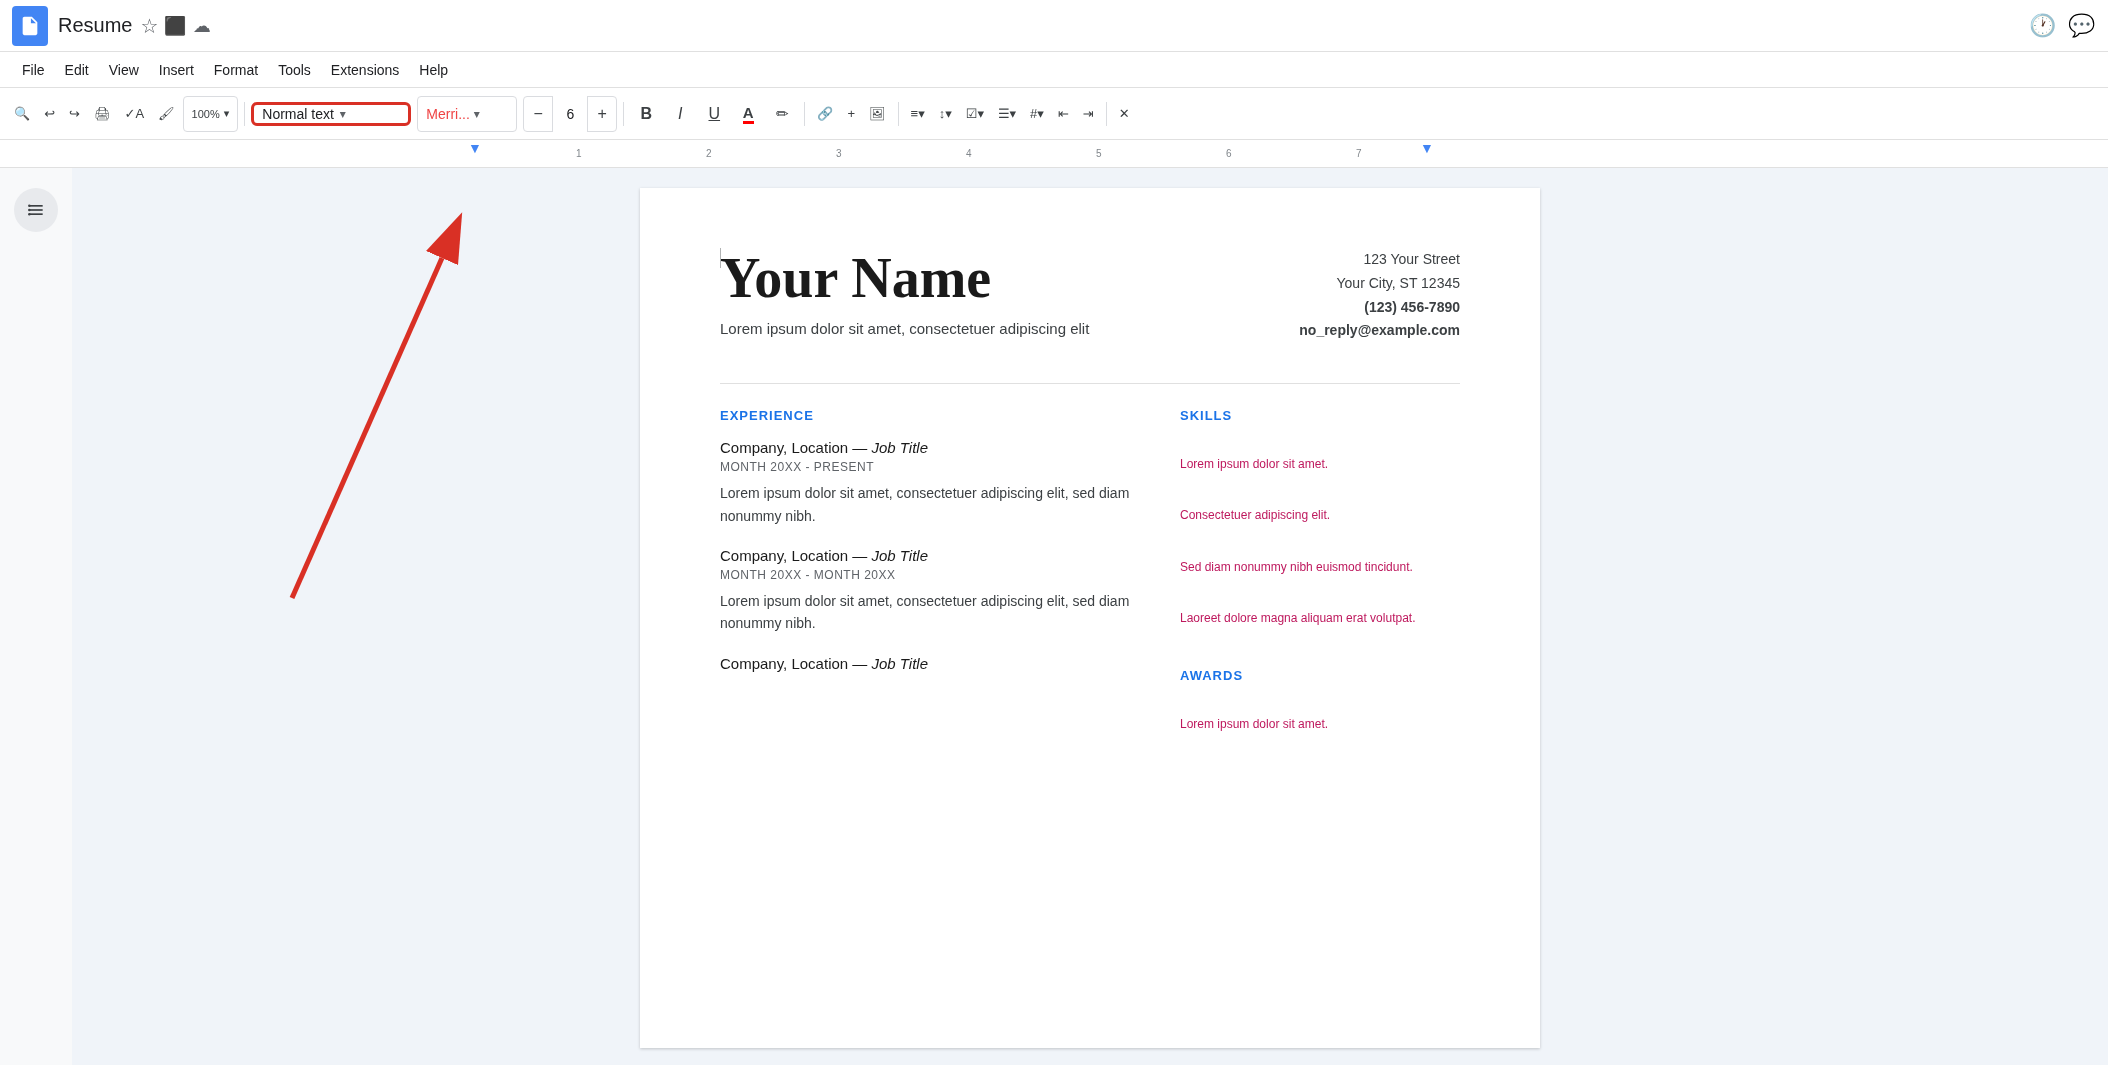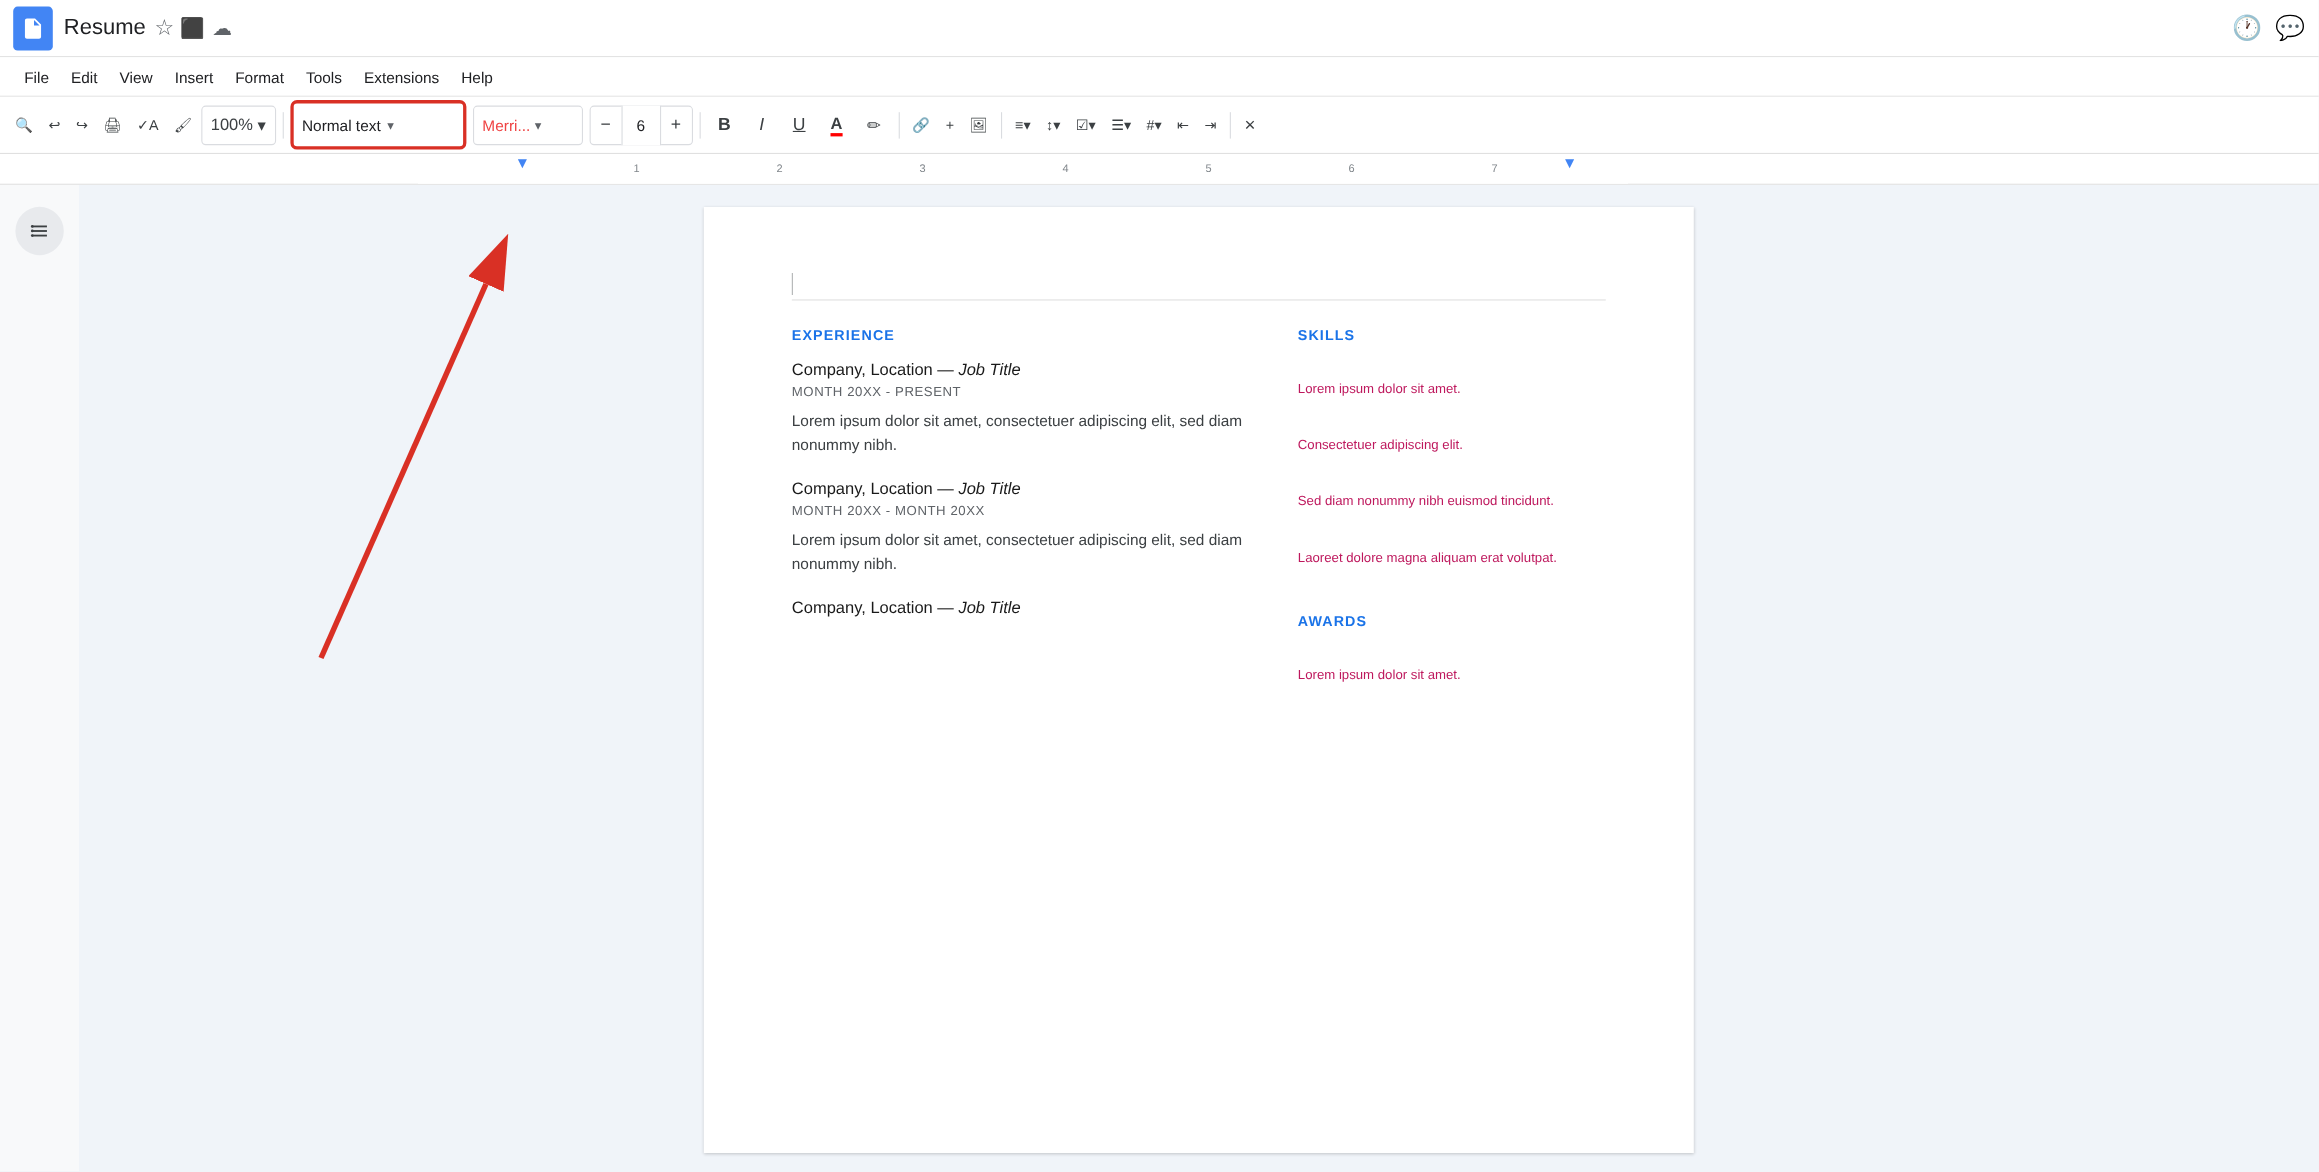--- a/index.html
+++ b/index.html
@@ -82,21 +82,21 @@
       width: 1px; height: 24px;
       background: #dadce0; margin: 0 4px;
     }
 
     
     .format-style-dropdown {
       display: flex; align-items: center;
       border: 3px solid #d93025;
       border-radius: 6px;
       padding: 2px 8px;
-      height: 45px;
+      height: 24px;
       cursor: pointer;
       background: #fff;
       min-width: 160px;
     }
     .format-style-dropdown span { font-size: 14px; color: #202124; }
     .format-style-dropdown .arrow { margin-left: 6px; font-size: 12px; color: #5f6368; }
 
     .font-dropdown {
       display: flex; align-items: center;
       border: 1px solid #dadce0;
@@ -301,21 +301,21 @@
     }
 
     
     .zoom-control {
       display: flex; align-items: center;
       border: 1px solid #dadce0;
       border-radius: 4px;
       padding: 2px 8px;
       height: 36px;
       cursor: pointer;
-      font-size: 15px;
+      font-size: 11px;
       color: #3c4043;
     }
   </style>
 </head>
 <body>
 
 <div class="title-bar">
   <div class="app-icon">
     <svg viewBox="0 0 24 24" fill="white">
       <path d="M14 2H6c-1.1 0-2 .9-2 2v16c0 1.1.9 2 2 2h12c1.1 0 2-.9 2-2V8l-6-6zm-1 7V3.5L18.5 9H13z"></path>
@@ -469,20 +469,32 @@
         </marker>
       </defs>
 
       <line x1="220" y1="430" x2="370" y2="90" stroke="#d93025" stroke-width="5" marker-end="url(#arrowhead)"></line>
     </svg>
 
     <div class="document-page">
 
       <div style="position:absolute;left:80px;top:60px;width:1px;height:20px;background:#3c4043;opacity:0.4;"></div>
 
+      <div class="doc-header">
+        <div>
+          <div class="doc-name">Your Name</div>
+          <div class="doc-subtitle">Lorem ipsum dolor sit amet, consectetuer adipiscing elit</div>
+        </div>
+        <div class="contact-info">
+          <div>123 Your Street</div>
+          <div>Your City, ST 12345</div>
+          <div class="bold-text">(123) 456-7890</div>
+          <div class="bold-text">no_reply@example.com</div>
+        </div>
+      </div>
 
       <hr class="section-divider">
 
       <div class="two-col">
 
         <div class="col-left">
           <div class="section-title">EXPERIENCE</div>
 
           <div class="job-entry">
             <div class="job-title-line">

